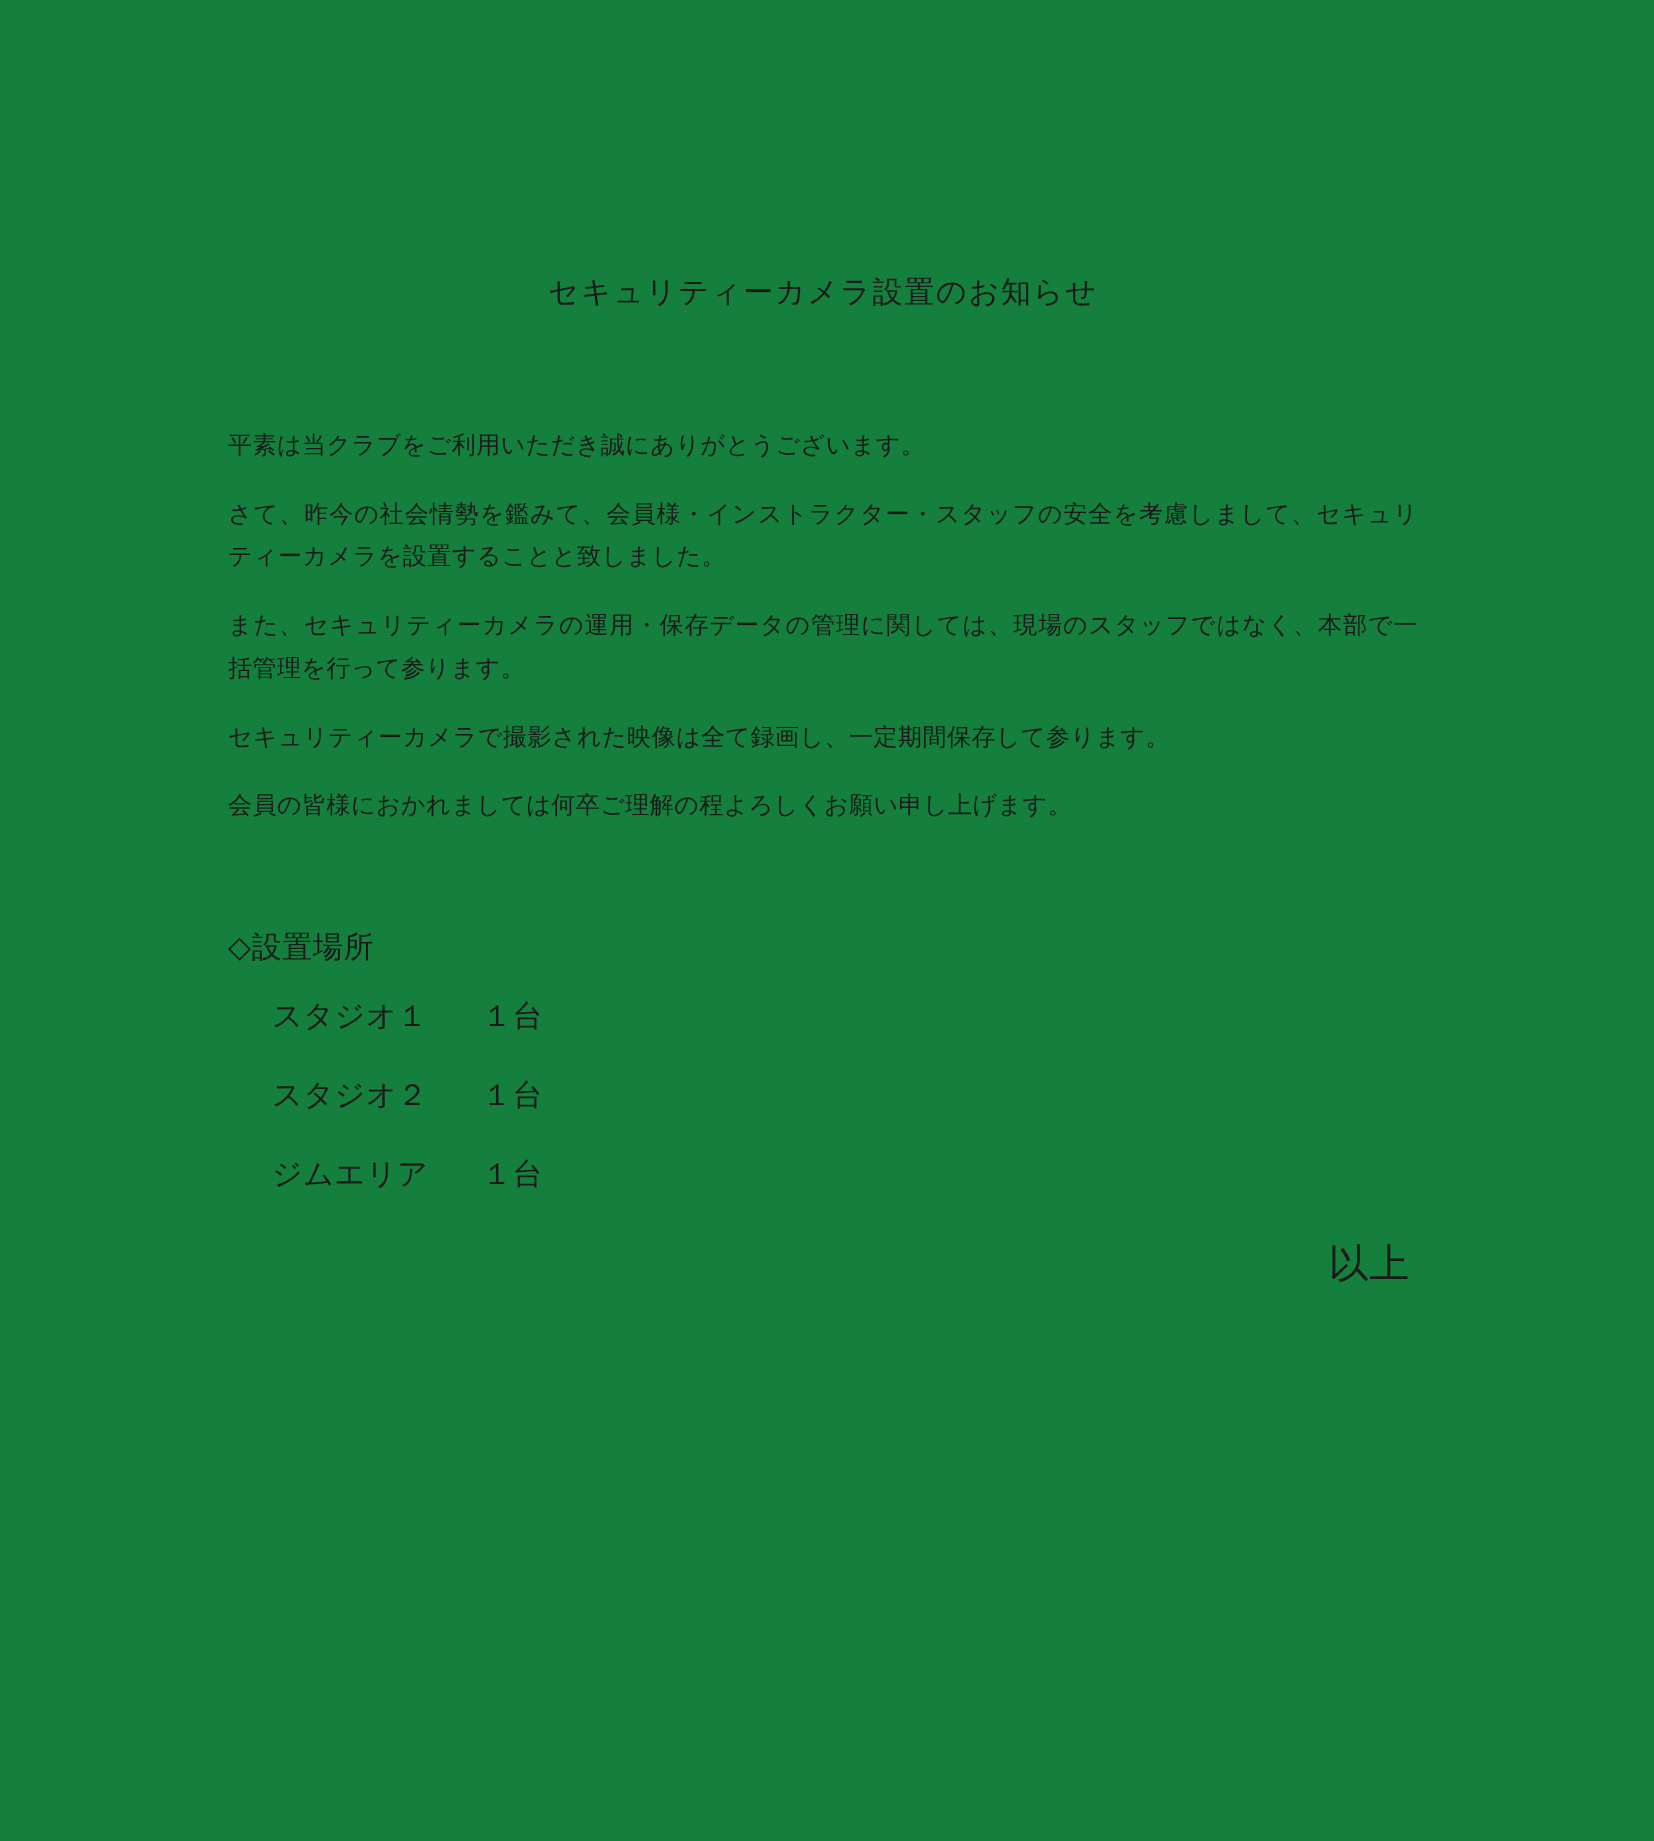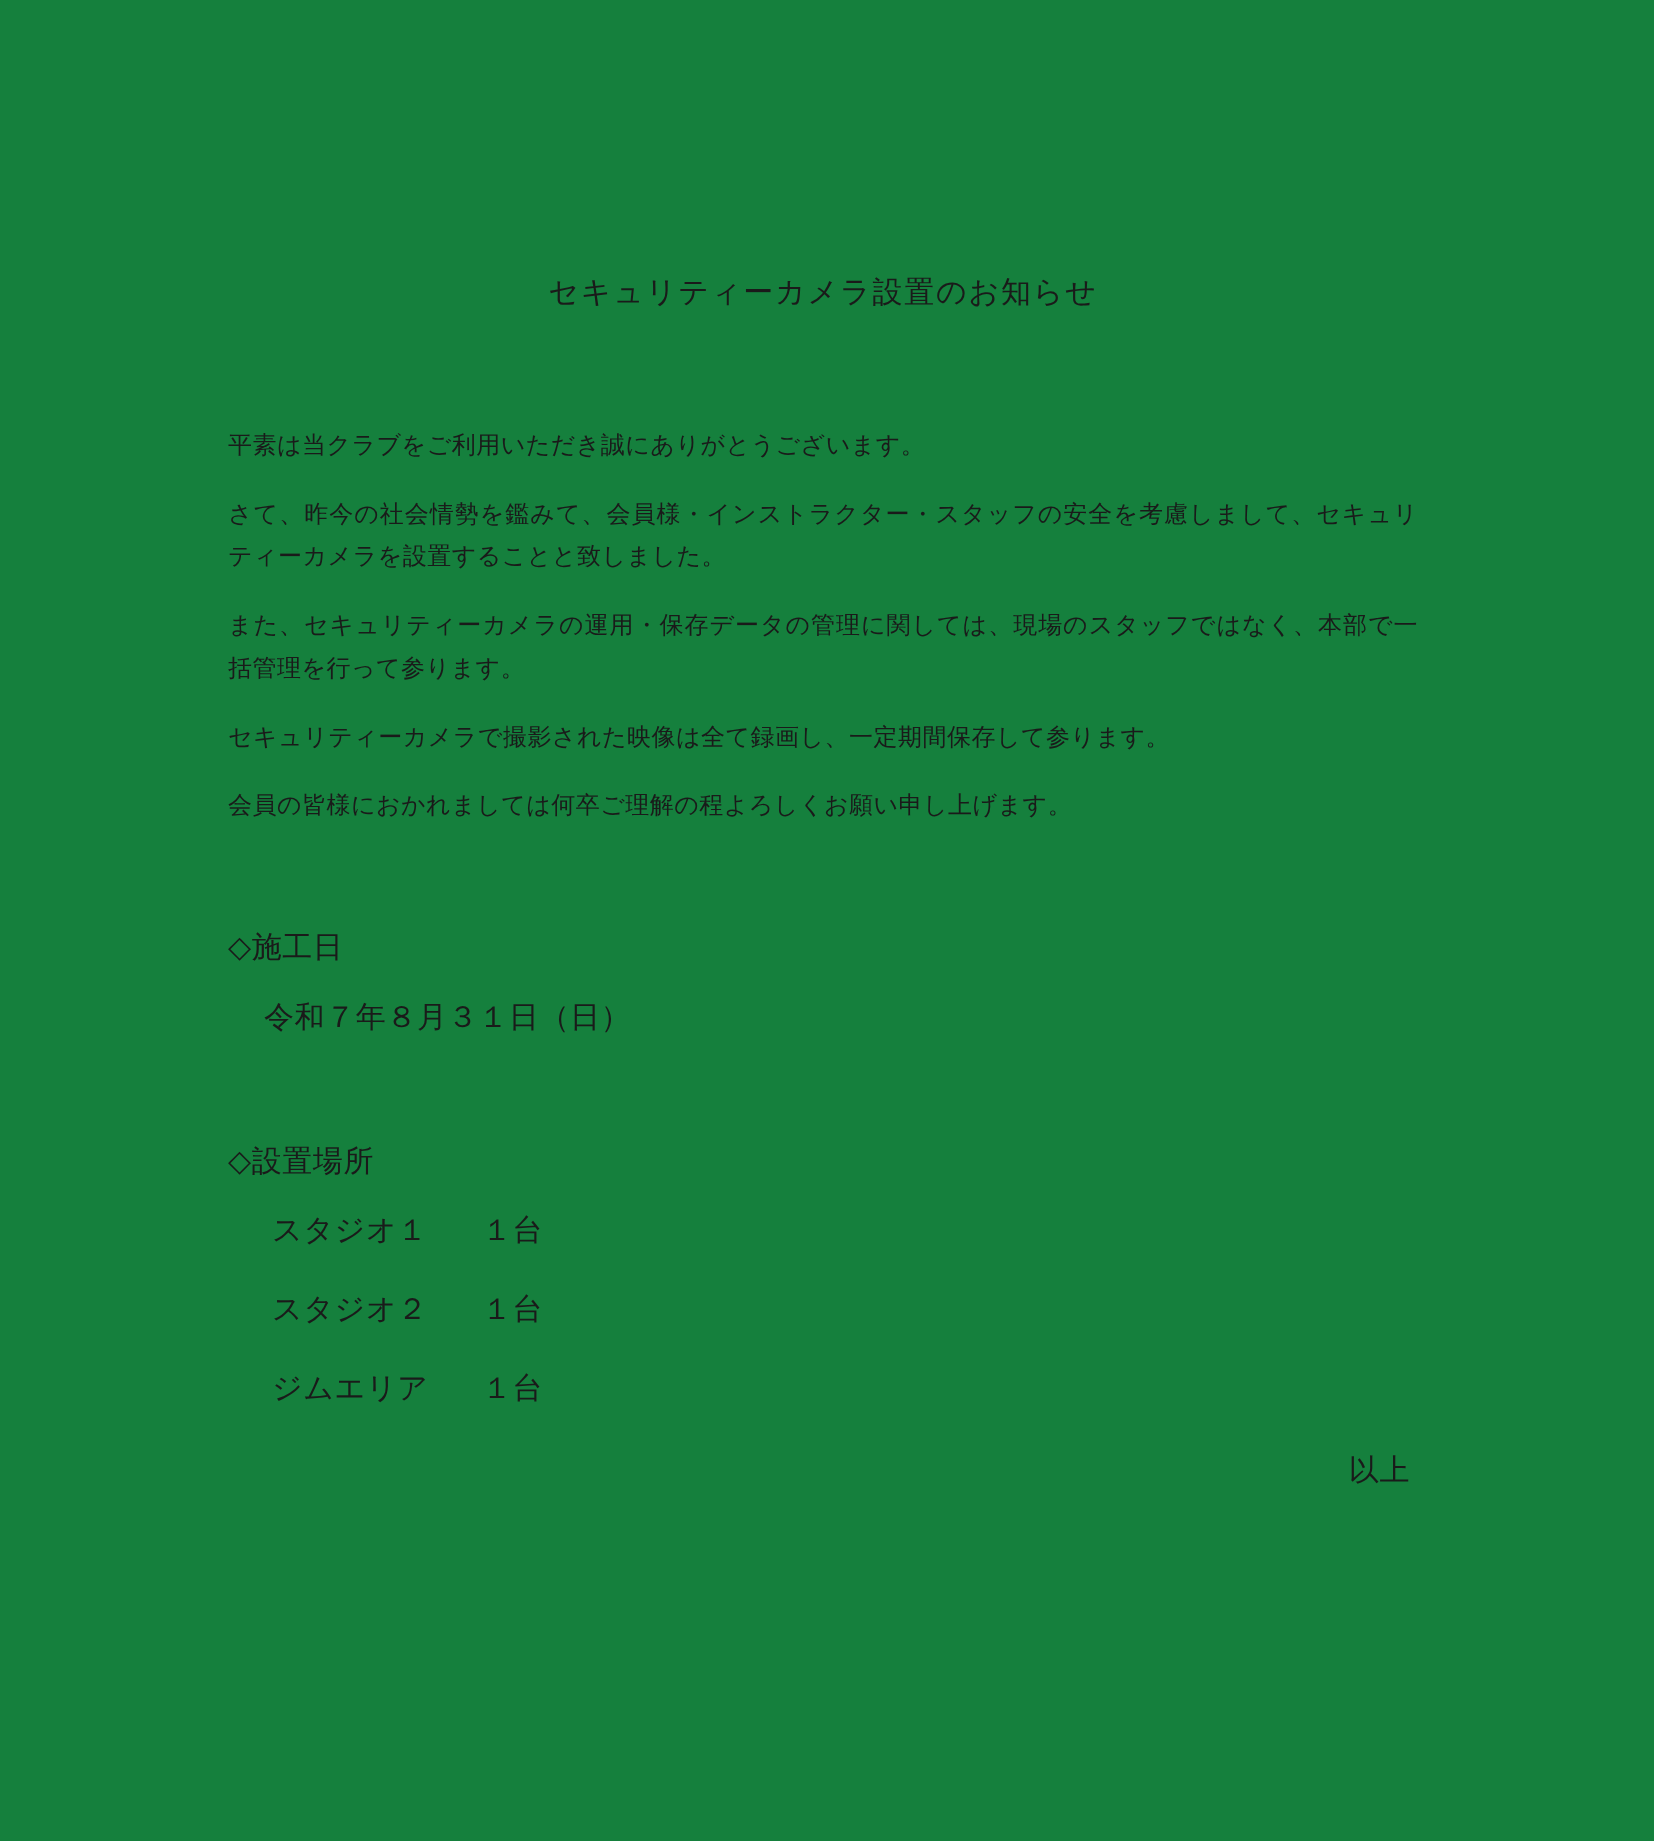--- a/index.html
+++ b/index.html
@@ -83,21 +83,21 @@
   .place-name {
     width: 210px;
     flex: 0 0 210px;
   }
   .place-count {
     flex: 0 0 auto;
   }
   .closing {
     margin-top: 40px;
     text-align: right;
-    font-size: 30px;
+    font-size: 40px;
     letter-spacing: 0.02em;
     padding-right: 8px;
   }
   .section-date {
     margin-top: 96px;
   }
 </style>
 </head>
 <body>
 
@@ -107,24 +107,20 @@
     <h1 class="doc-title">セキュリティーカメラ設置のお知らせ</h1>
 
     <div class="para-block">
       <p class="para">平素は当クラブをご利用いただき誠にありがとうございます。</p>
       <p class="para">さて、昨今の社会情勢を鑑みて、会員様・インストラクター・スタッフの安全を考慮しまして、セキュリティーカメラを設置することと致しました。</p>
       <p class="para">また、セキュリティーカメラの運用・保存データの管理に関しては、現場のスタッフではなく、本部で一括管理を行って参ります。</p>
       <p class="para">セキュリティーカメラで撮影された映像は全て録画し、一定期間保存して参ります。</p>
       <p class="para">会員の皆様におかれましては何卒ご理解の程よろしくお願い申し上げます。</p>
     </div>
 
-    <div class="section section-date">
-      <div class="section-heading">◇施工日</div>
-      <div class="section-line">令和７年８月３１日（日）</div>
-    </div>
 
     <div class="section">
       <div class="section-heading">◇設置場所</div>
       <ul class="place-list">
         <li class="place-row">
           <span class="place-name">スタジオ１</span>
           <span class="place-count">１台</span>
         </li>
         <li class="place-row">
           <span class="place-name">スタジオ２</span>

